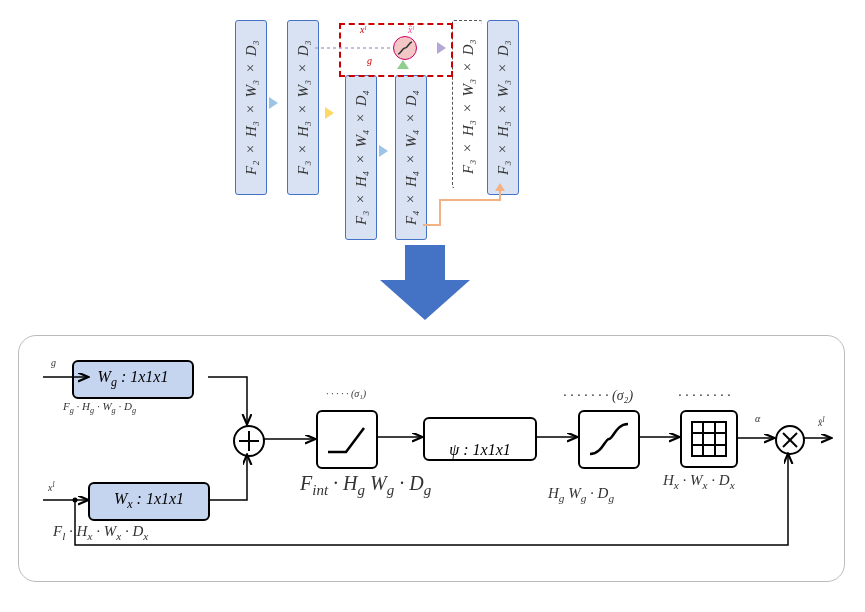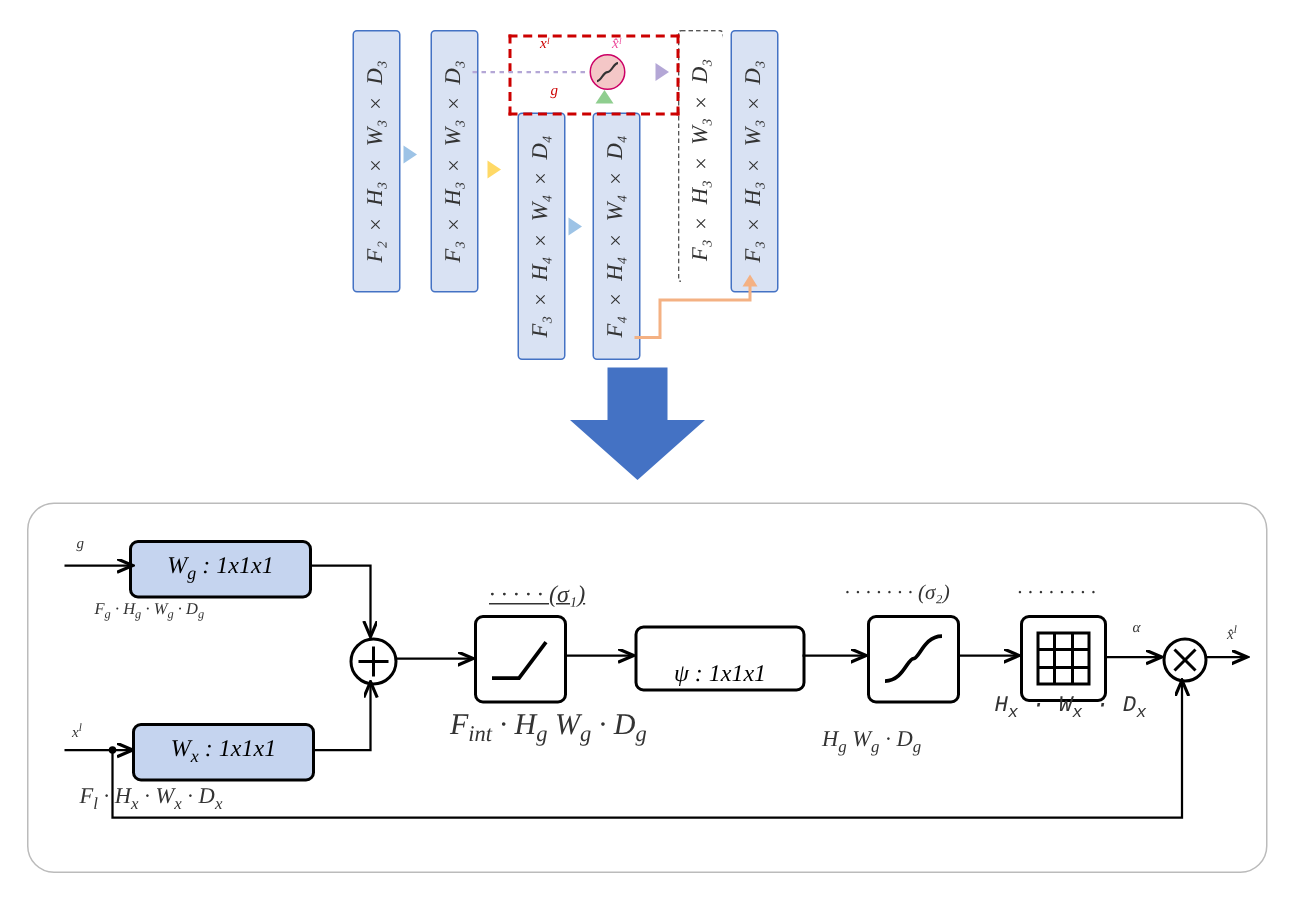--- a/index.html
+++ b/index.html
@@ -140,21 +140,21 @@
 </svg>
 
 <div class="outer" style="left:18px; top:335px; width:825px; height:245px;"></div>
 
 <div style="position:absolute; left:18px; top:335px; width:825px; height:245px;">
 
   <span class="label" style="left:33px; top:22px;"><span>g</span></span>
 
   <span class="label" style="left:30px; top:145px;"><i>x</i><span class="sup">l</span></span>
 
-  <div class="box bluefill" style="left:68px; top:25px; width:118px; height:35px;">
+  <div class="box bluefill" style="left:54px; top:25px; width:118px; height:35px;">
     <span><i>W<span class="sub">g</span></i> : 1<i>x</i>1<i>x</i>1</span>
   </div>
   <span class="label" style="left:45px; top:65px; font-size:11px; ">F<span class="sub">g</span> · H<span class="sub">g</span> · W<span class="sub">g</span> · D<span class="sub">g</span></span>
 
   <div class="box bluefill" style="left:70px; top:147px; width:118px; height:35px;text-align:right;">
     <span><i>W<span class="sub">x</span></i> : 1<i>x</i>1<i>x</i>1</span>
   </div>
   <span class="label" style="left:35px; top:188px; font-size:15px; font-style:italic;">F<span class="sub">l</span> · H<span class="sub">x</span> · W<span class="sub">x</span> · D<span class="sub">x</span></span>
 
   <div class="circ" style="left:215px; top:90px; width:28px; height:28px; border:2px solid #000; background:#fff;">
@@ -162,21 +162,21 @@
       <line x1="14" y1="4" x2="14" y2="24" stroke="#000" stroke-width="2"></line>
       <line x1="4" y1="14" x2="24" y2="14" stroke="#000" stroke-width="2"></line>
     </svg>
   </div>
 
   <div class="box" style="left:298px; top:75px; width:58px; height:55px;">
     <svg width="58" height="55">
       <path d="M10 40 L28 40 L46 16" stroke="#000" stroke-width="2.5" fill="none"></path>
     </svg>
   </div>
-  <span class="label" style="left:308px; top:53px; font-size:16px;text-decoration:underline;">· · · · · <span>(σ₁)</span></span>
+  <span class="label" style="left:308px; top:53px; font-size:10px;">· · · · · <span>(σ₁)</span></span>
   <span class="label" style="left:282px; top:137px; font-size:20px; font-style:italic;">F<span class="sub">int</span> · H<span class="sub">g</span> W<span class="sub">g</span> · D<span class="sub">g</span></span>
 
   <div class="box" style="left:405px; top:82px; width:110px; height:40px;align-items:flex-end;">
     <span><i>ψ</i> : 1<i>x</i>1<i>x</i>1</span>
   </div>
 
   <div class="box" style="left:560px; top:75px; width:58px; height:55px;">
     <svg width="58" height="55">
       <path d="M10 42 C22 42 25 27 29 27 C33 27 36 12 48 12" stroke="#000" stroke-width="2.5" fill="none"></path>
     </svg>
@@ -187,21 +187,21 @@
   <div class="box" style="left:662px; top:75px; width:54px; height:54px;">
     <svg width="54" height="54">
       <rect x="10" y="10" width="34" height="34" fill="none" stroke="#000" stroke-width="2"></rect>
       <line x1="10" y1="21" x2="44" y2="21" stroke="#000" stroke-width="2"></line>
       <line x1="10" y1="33" x2="44" y2="33" stroke="#000" stroke-width="2"></line>
       <line x1="21" y1="10" x2="21" y2="44" stroke="#000" stroke-width="2"></line>
       <line x1="33" y1="10" x2="33" y2="44" stroke="#000" stroke-width="2"></line>
     </svg>
   </div>
   <span class="label" style="left:660px; top:53px; font-size:14px;">· · · · · · · ·</span>
-  <span class="label" style="left:645px; top:127px; font-size:15px; font-style:italic;font-family:Liberation Mono, monospace;">H<span class="sub">x</span> · W<span class="sub">x</span> · D<span class="sub">x</span></span>
+  <span class="label" style="left:645px; top:137px; font-size:15px; font-style:italic;">H<span class="sub">x</span> · W<span class="sub">x</span> · D<span class="sub">x</span></span>
 
   <div class="circ" style="left:757px; top:90px; width:26px; height:26px; border:2px solid #000; background:#fff;">
     <svg width="26" height="26" style="position:relative;">
       <line x1="6" y1="6" x2="20" y2="20" stroke="#000" stroke-width="2"></line>
       <line x1="20" y1="6" x2="6" y2="20" stroke="#000" stroke-width="2"></line>
     </svg>
   </div>
   <span class="label" style="left:737px; top:78px;"><i>α</i></span>
   <span class="label" style="left:800px; top:80px;"><i>x̂</i><span class="sup">l</span></span>
 

